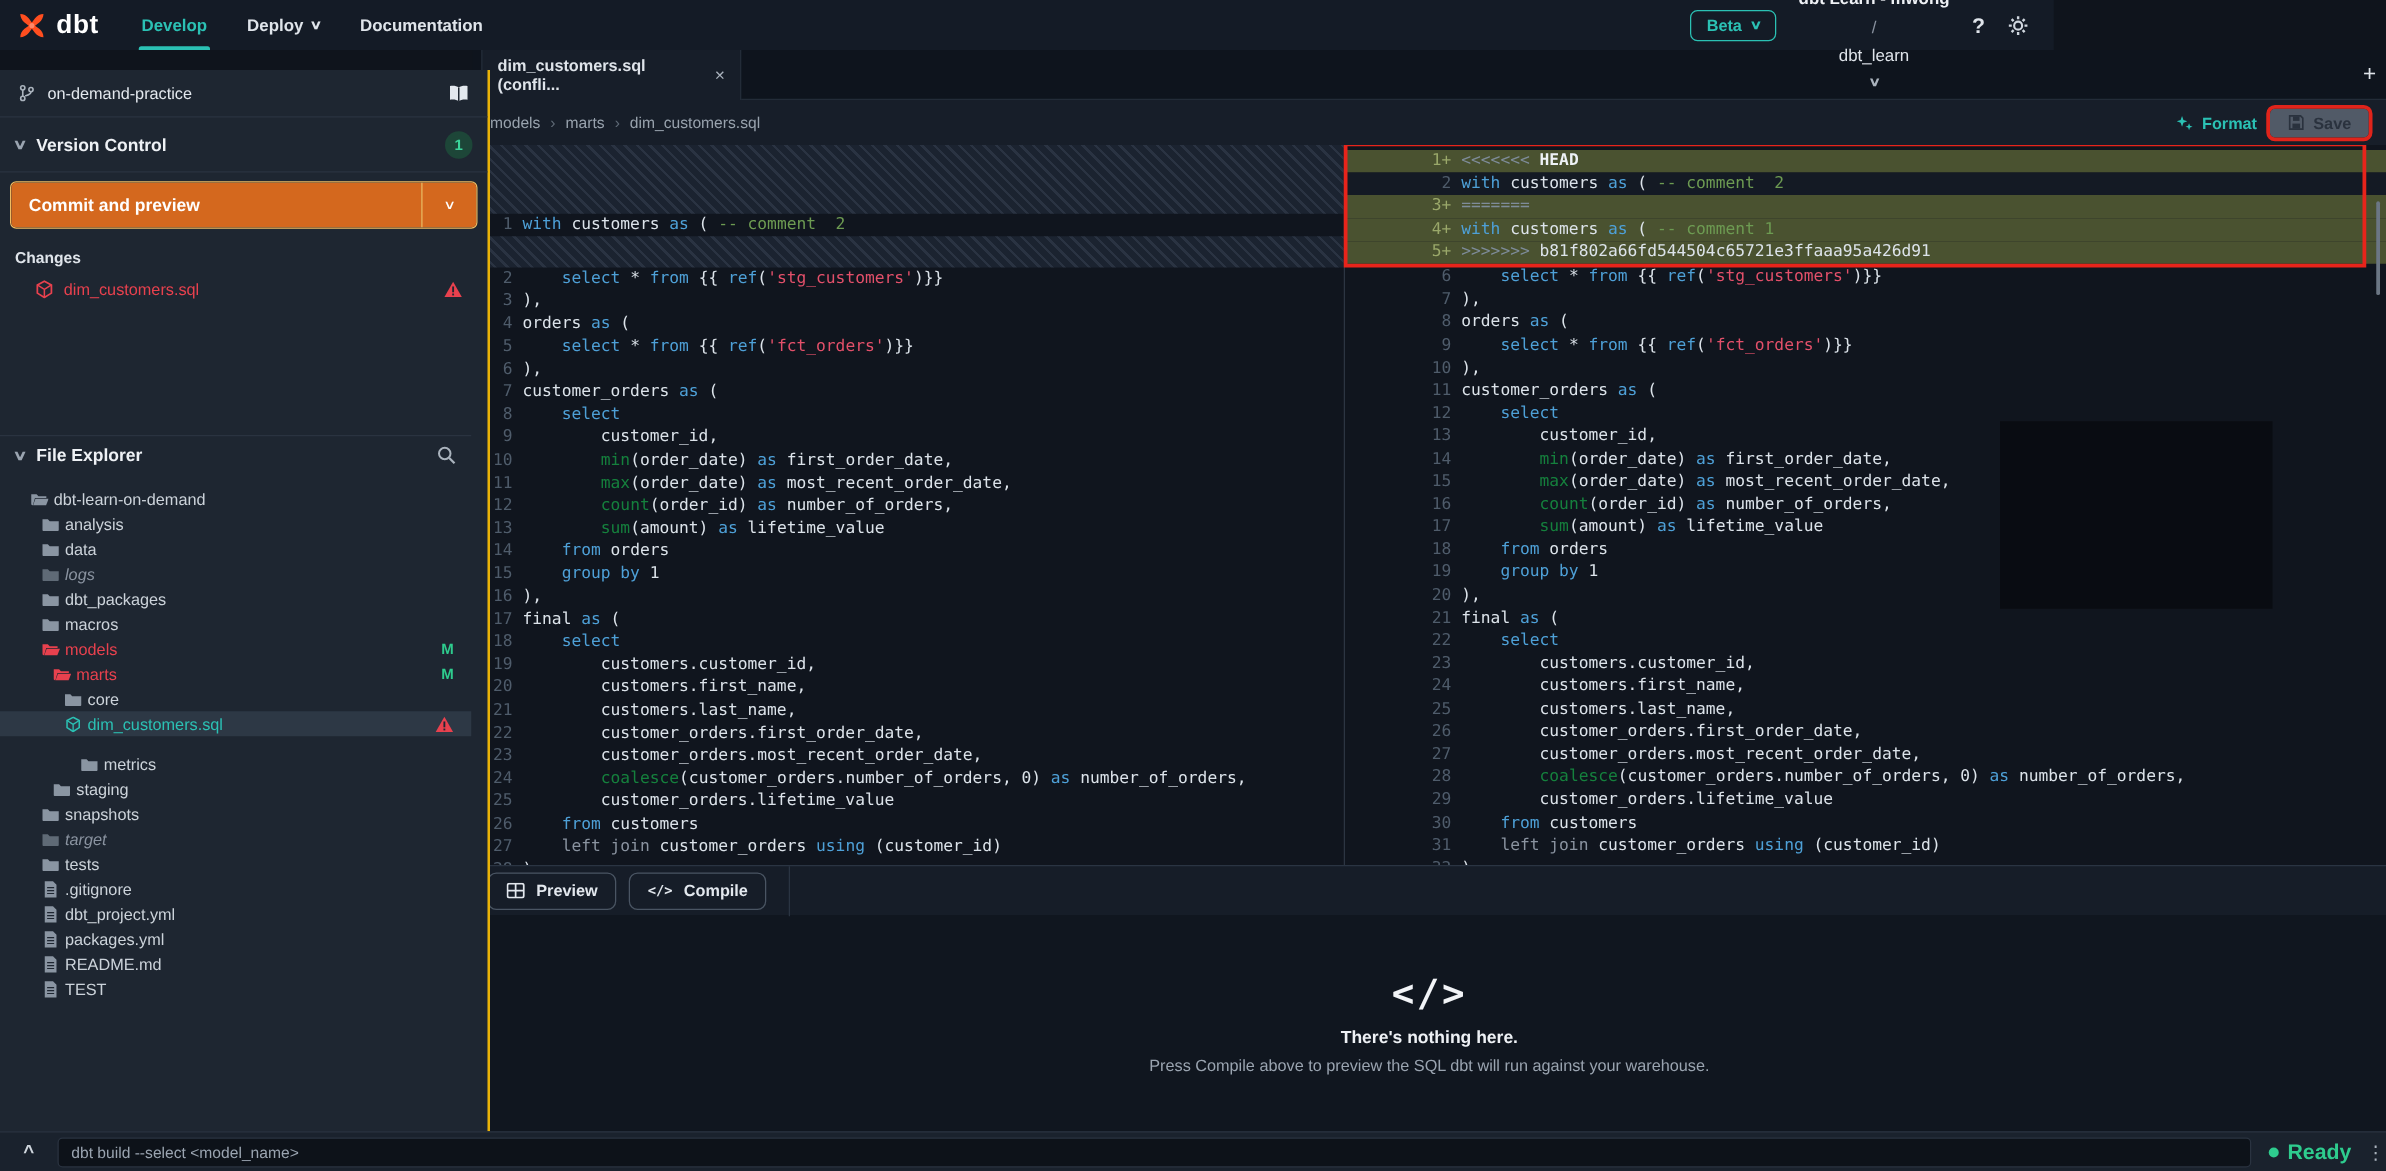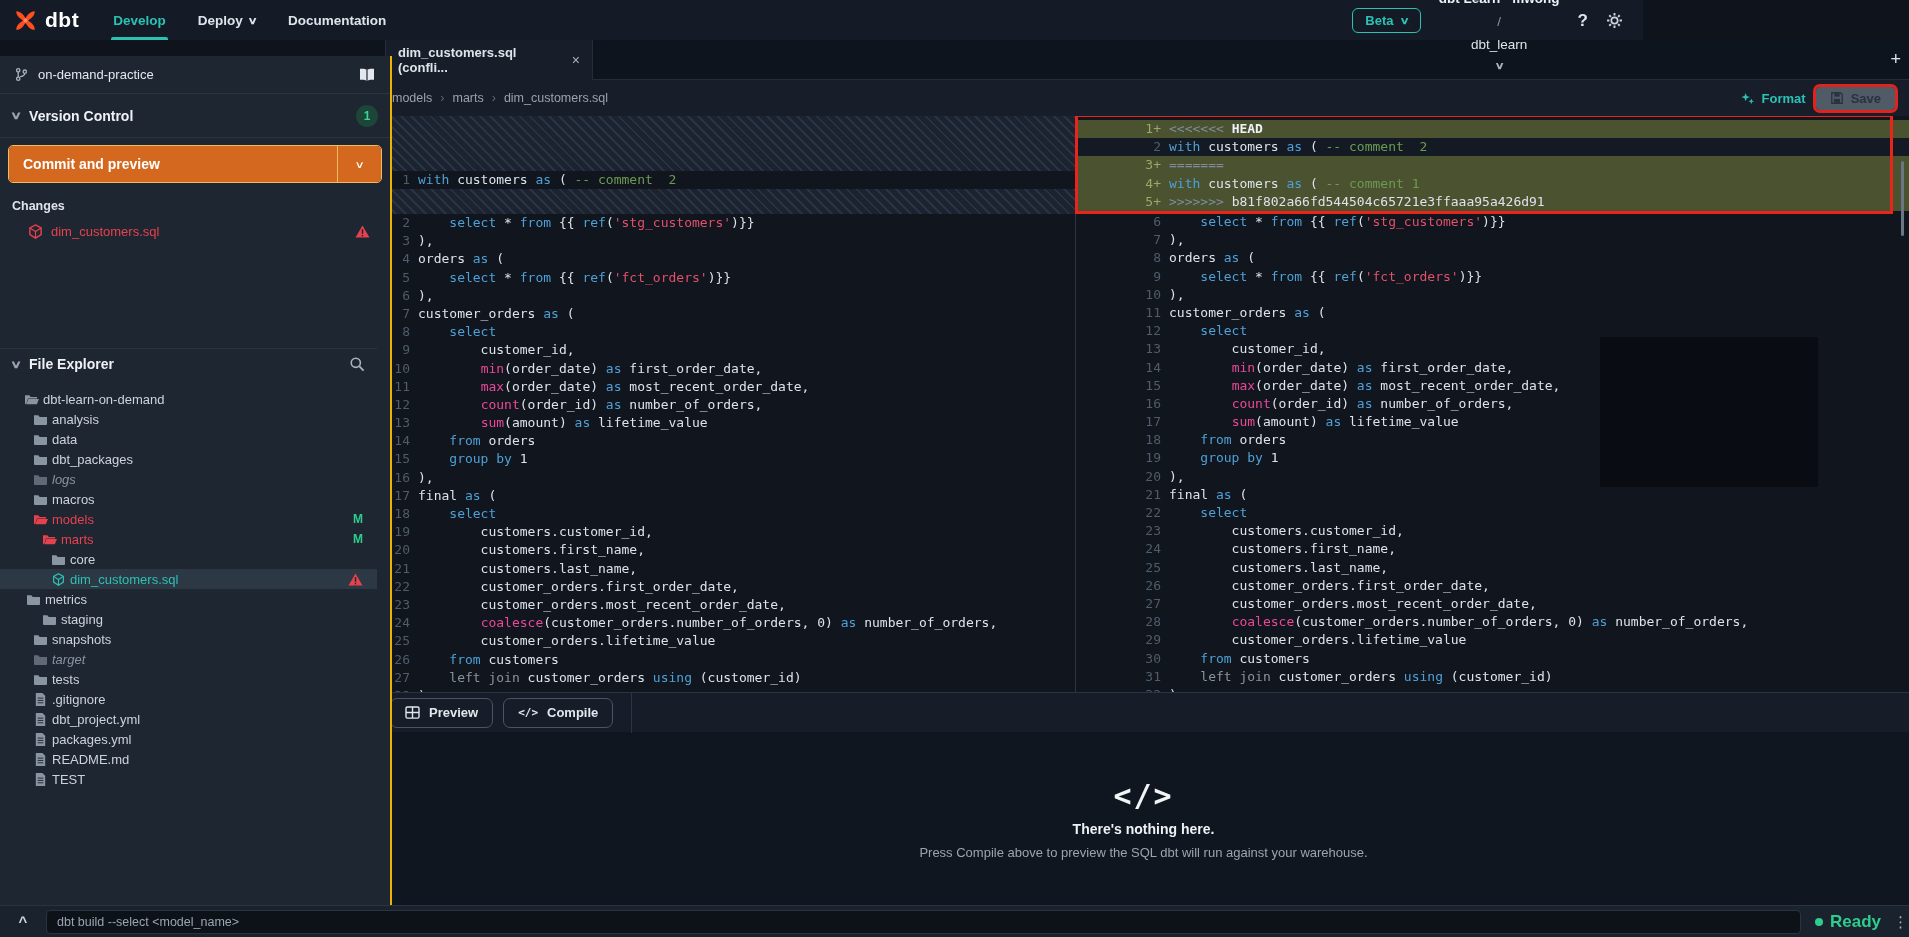--- a/index.html
+++ b/index.html
@@ -94,21 +94,21 @@
   .ln { width:32px; text-align:right; color:#4f5c6b; flex:none; }
   .ln-r { width:85px; }
   .code-text { padding-left:8px; white-space:pre; }
   .lbody { position:absolute; left:0; top:98px; right:0; }
   .l1 { position:absolute; left:0; top:55px; right:0; }
   .rconf { position:absolute; left:0; top:4px; right:0; }
   .rbody { position:absolute; left:0; top:97px; right:0; }
   .olive { background:#4a5230; }
   .olive .ln { color:#9aa86a; }
   .dark-row { background:#141a24; }
-  .kw{color:#4ea0d7} .fn{color:#ec4899} .str{color:#e3506a} .com{color:#6d9b52}
+  .kw{color:#4ea0d7} .fn{color:#15803d} .str{color:#e3506a} .com{color:#6d9b52}
   .pln{color:#dce3ea} .gray{color:#8a93a0} .mark{color:#7e8c9a} .head{color:#eef2f6;font-weight:bold}
   .conflict-box { position:absolute; left:697px; top:-2px; width:818px; height:100px;
     border:3px solid #e8241b; pointer-events:none; z-index:5; }
   .dark-overlay { position:absolute; left:1222px; top:221px; width:218px; height:150px;
     background:rgba(8,11,16,.82); z-index:4; }
   .vscroll { position:absolute; right:6px; top:-30px; width:3px; height:75px; background:#6b7684;
     border-radius:2px; cursor:pointer; }
 
   
   .bp-toolbar { height:40px; background:#161d28; border-top:1px solid #2a3442;
@@ -303,30 +303,30 @@
             </svg>
             <span class="t-label">analysis</span>
           </div>
           <div class="tree-row" style="padding-left: 33px;">
             <svg width="15" height="13" style="fill: rgb(138, 149, 162);">
               <use href="#i-folder"></use>
             </svg>
             <span class="t-label">data</span>
           </div>
           <div class="tree-row" style="padding-left: 33px;">
+            <svg width="15" height="13" style="fill: rgb(95, 106, 118);">
+              <use href="#i-folder"></use>
+            </svg>
+            <span class="t-label it">logs</span>
+          </div>
+          <div class="tree-row" style="padding-left: 33px;">
             <svg width="15" height="13" style="fill: rgb(138, 149, 162);">
               <use href="#i-folder"></use>
             </svg>
             <span class="t-label">dbt_packages</span>
-          </div>
-          <div class="tree-row" style="padding-left: 33px;">
-            <svg width="15" height="13" style="fill: rgb(95, 106, 118);">
-              <use href="#i-folder"></use>
-            </svg>
-            <span class="t-label it">logs</span>
           </div>
           <div class="tree-row" style="padding-left: 33px;">
             <svg width="15" height="13" style="fill: rgb(138, 149, 162);">
               <use href="#i-folder"></use>
             </svg>
             <span class="t-label">macros</span>
           </div>
           <div class="tree-row" style="padding-left: 33px;">
             <svg width="15" height="13" style="fill: rgb(232, 65, 78);">
               <use href="#i-folder-open"></use>
@@ -349,21 +349,21 @@
           </div>
           <div class="tree-row sel" style="padding-left: 51px;">
             <svg width="15" height="13" style="stroke: rgb(43, 193, 180); fill: none;">
               <use href="#i-cube"></use>
             </svg>
             <span class="t-label teal">dim_customers.sql</span>
             <svg width="15" height="13" class="t-right">
               <use href="#i-warn"></use>
             </svg>
           </div>
-          <div class="tree-row" style="padding-left: 26px;">
+          <div class="tree-row" style="padding-left: 64px; margin-top: 12px;">
             <svg width="15" height="13" style="fill: rgb(138, 149, 162);">
               <use href="#i-folder"></use>
             </svg>
             <span class="t-label">metrics</span>
           </div>
           <div class="tree-row" style="padding-left: 42px;">
             <svg width="15" height="13" style="fill: rgb(138, 149, 162);">
               <use href="#i-folder"></use>
             </svg>
             <span class="t-label">staging</span>

